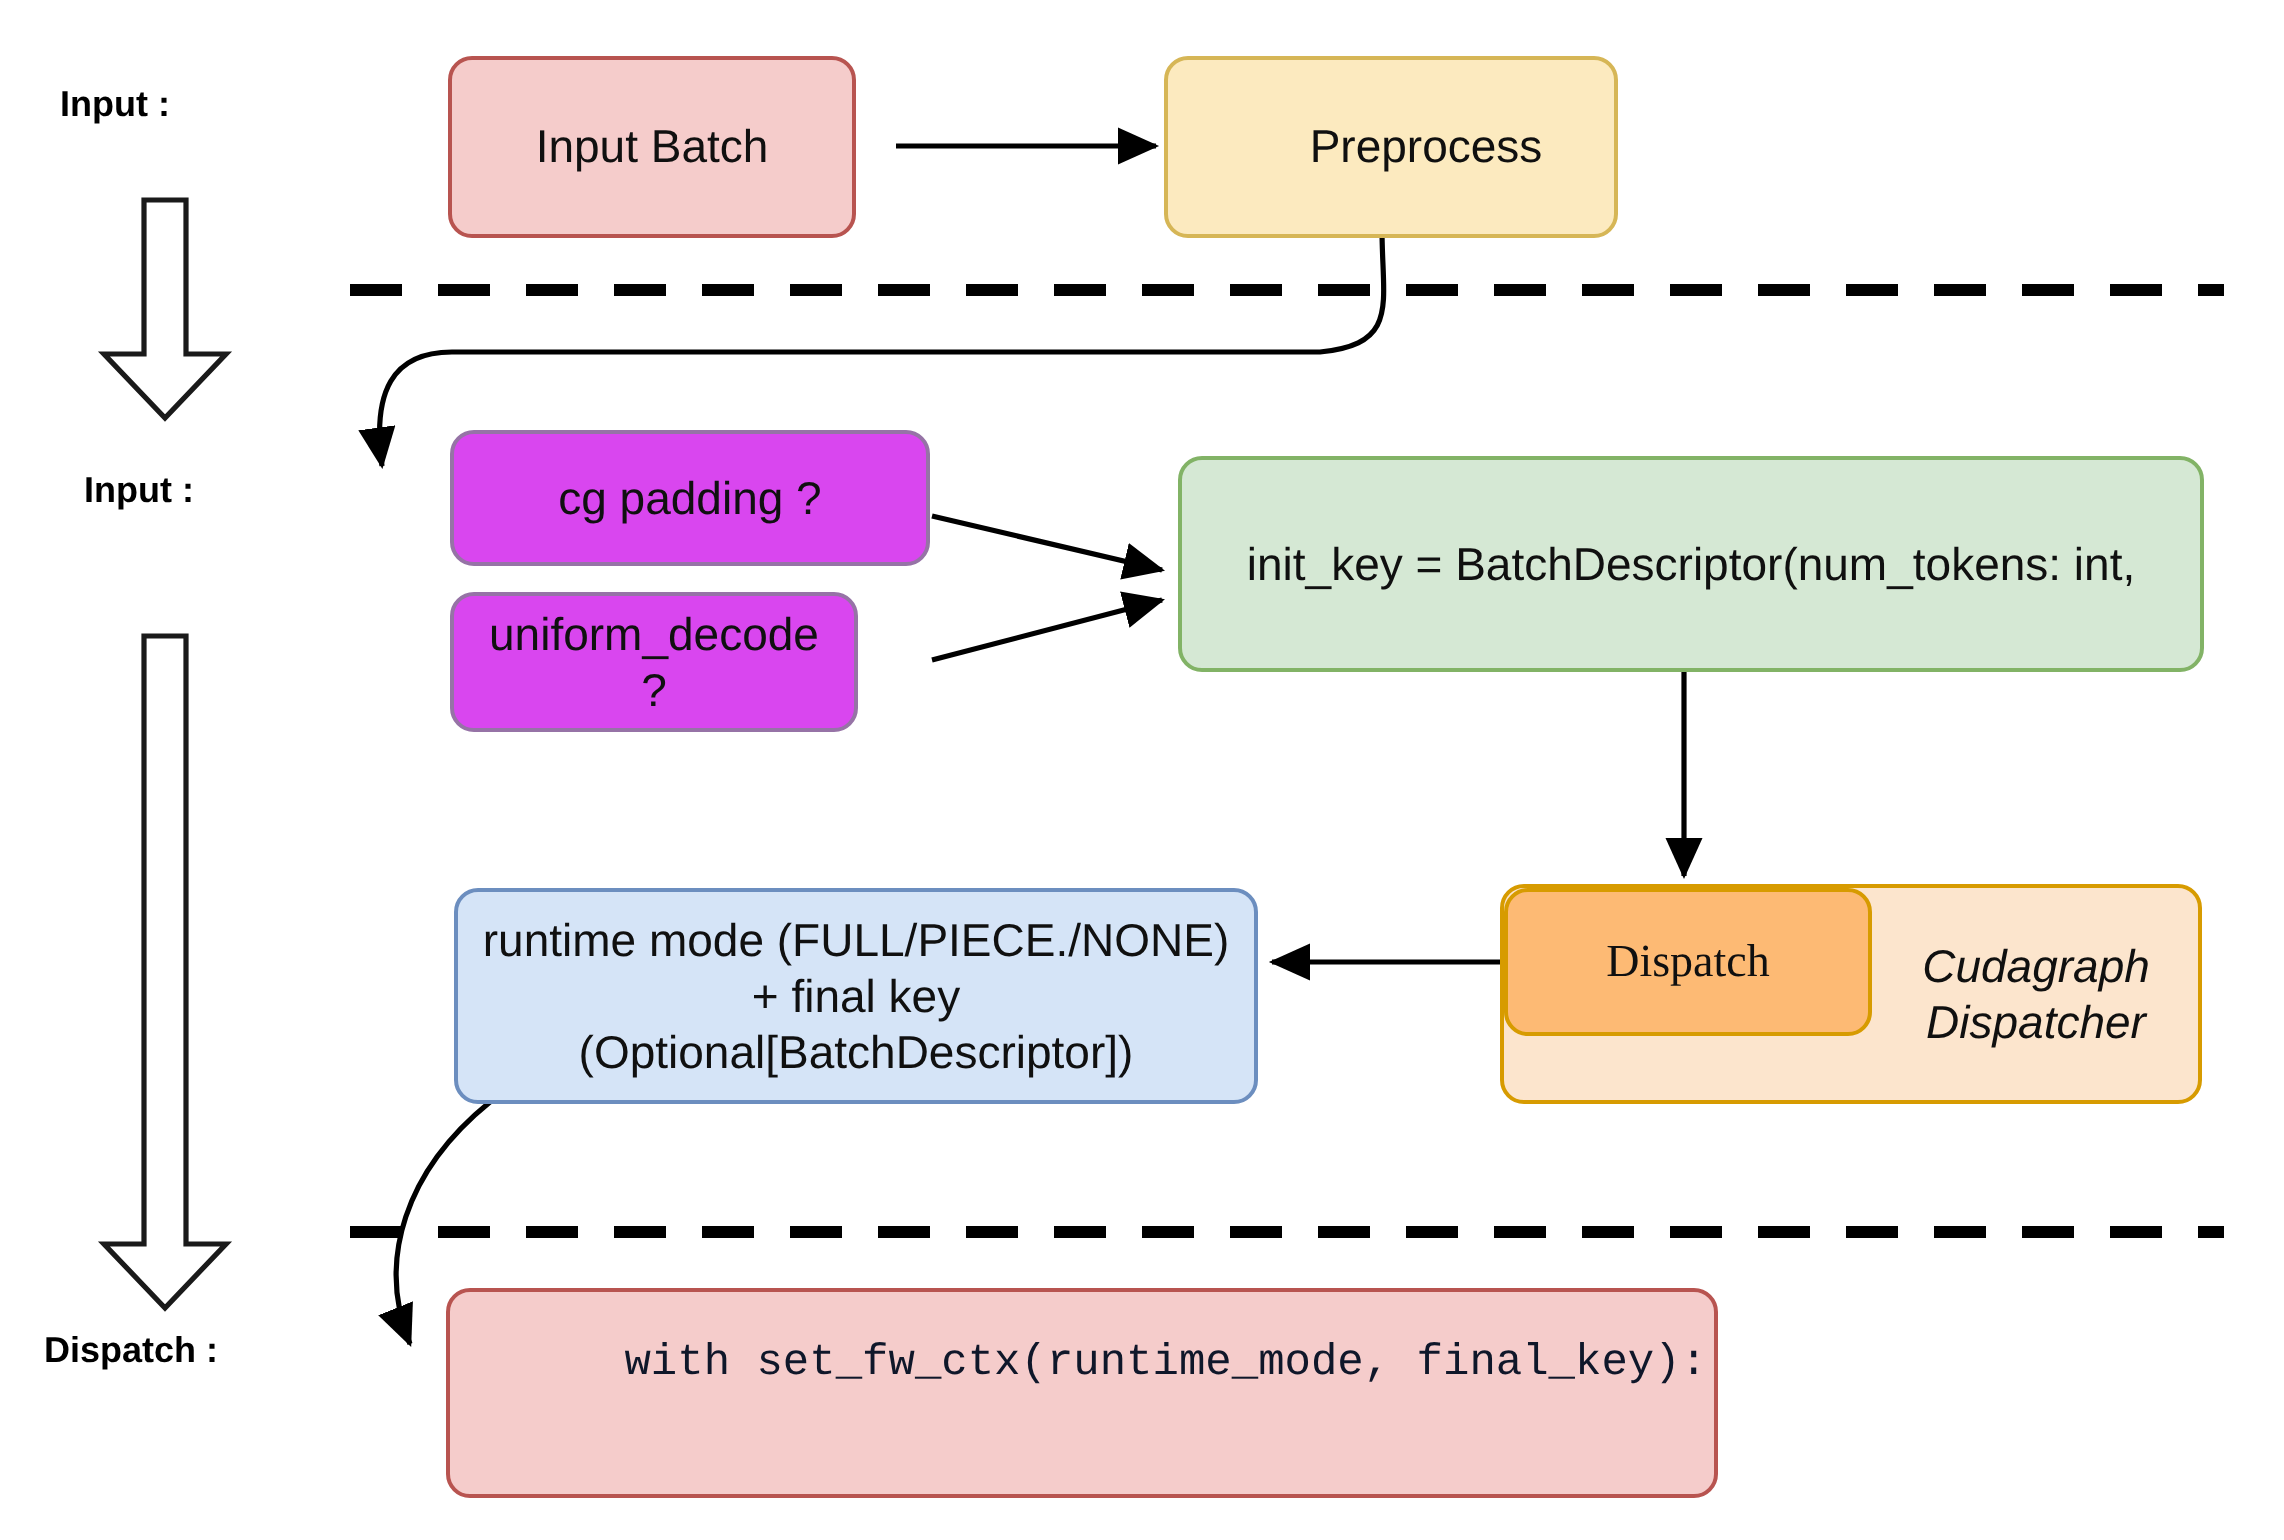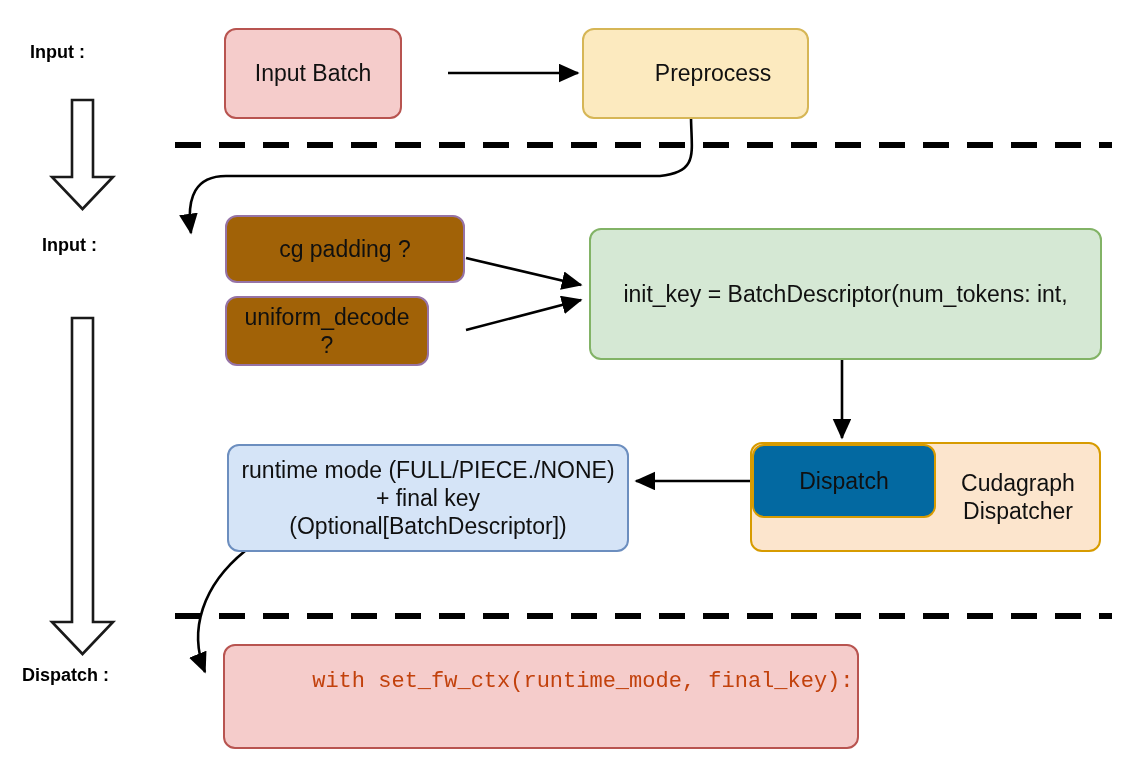--- a/index.html
+++ b/index.html
@@ -46,31 +46,31 @@
     font-size: 23px;
     color: #101010;
     line-height: 1.22;
     padding: 4px 10px;
     border-style: solid;
     border-width: 2px;
   }
   .node .txt { display: block; width: 100%; }
   .node-pink   { background: #f5cccb; border-color: #b85450; }
   .node-yellow { background: #fceabf; border-color: #d6b656; }
-  .node-purple { background: #a16207; border-color: #9673a6; }
+  .node-purple { background: #d946ef; border-color: #9673a6; }
   .node-green  { background: #d5e8d4; border-color: #82b366; }
   .node-blue   { background: #d5e4f7; border-color: #6c8ebf; }
   .node-orange-outer { background: #fce5cd; border-color: #d79b00; }
-  .node-orange-inner { background: #0369a1; border-color: #d79b00; }
+  .node-orange-inner { background: #fdba74; border-color: #d79b00; font-family: Liberation Serif, serif; }
   .node-code {
     background: #f5cccb;
     border-color: #b85450;
     font-family: "Liberation Mono", monospace;
     font-size: 22px;
-    color: #c2410c;
+    color: #0f172a;
     text-align: left;
     justify-content: center;
     white-space: pre;
     line-height: 1.30;
     padding-left: 8px;
   }
   #dispatcher-group-label {
     position: absolute;
     display: flex;
     align-items: center;
@@ -120,45 +120,45 @@
 
     <path d="M245,551 C203,585 188,630 205,672" fill="none" stroke="#000000" stroke-width="2.6" marker-end="url(#ah)"></path>
   </svg>
 
   <div class="stage-label" style="left:30px; top:42px;">Input :</div>
 
   <div class="stage-label" style="left:42px; top:235px;">Input :</div>
 
   <div class="stage-label" style="left:22px; top:665px;">Dispatch :</div>
 
-  <div class="node node-pink" style="left:224px; top:28px; width:178px; height:91px;">
+  <div class="node node-pink" style="left:224px; top:28px; width:204px; height:91px;">
     <span class="txt">Input Batch</span>
   </div>
 
   <div class="node node-yellow" style="left:582px; top:28px; width:227px; height:91px;padding-left:45px;">
     <span class="txt">Preprocess</span>
   </div>
 
   <div class="node node-purple" style="left:225px; top:215px; width:240px; height:68px;">
     <span class="txt">cg padding ?</span>
   </div>
 
   <div class="node node-purple" style="left:225px; top:296px; width:204px; height:70px;">
     <span class="txt">uniform_decode ?</span>
   </div>
 
-  <div class="node node-green" style="left:589px; top:228px; width:513px; height:132px;">
+  <div class="node node-green" style="left:589px; top:228px; width:513px; height:108px;">
     <span class="txt">
       <span>init_key = BatchDescriptor(num_tokens: int,</span><br>
     </span>
   </div>
 
   <div class="node node-orange-outer" style="left:750px; top:442px; width:351px; height:110px;"></div>
 
-  <div id="dispatcher-group-label" style="left:935px; top:442px; width:166px; height:110px;">
+  <div id="dispatcher-group-label" style="left:935px; top:442px; width:166px; height:110px;font-style:italic;">
     <span class="txt">
       <span>Cudagraph</span><br>
       <span>Dispatcher</span>
     </span>
   </div>
 
   <div class="node node-orange-inner" style="left:752px; top:444px; width:184px; height:74px;">
     <span class="txt">Dispatch</span>
   </div>
 

